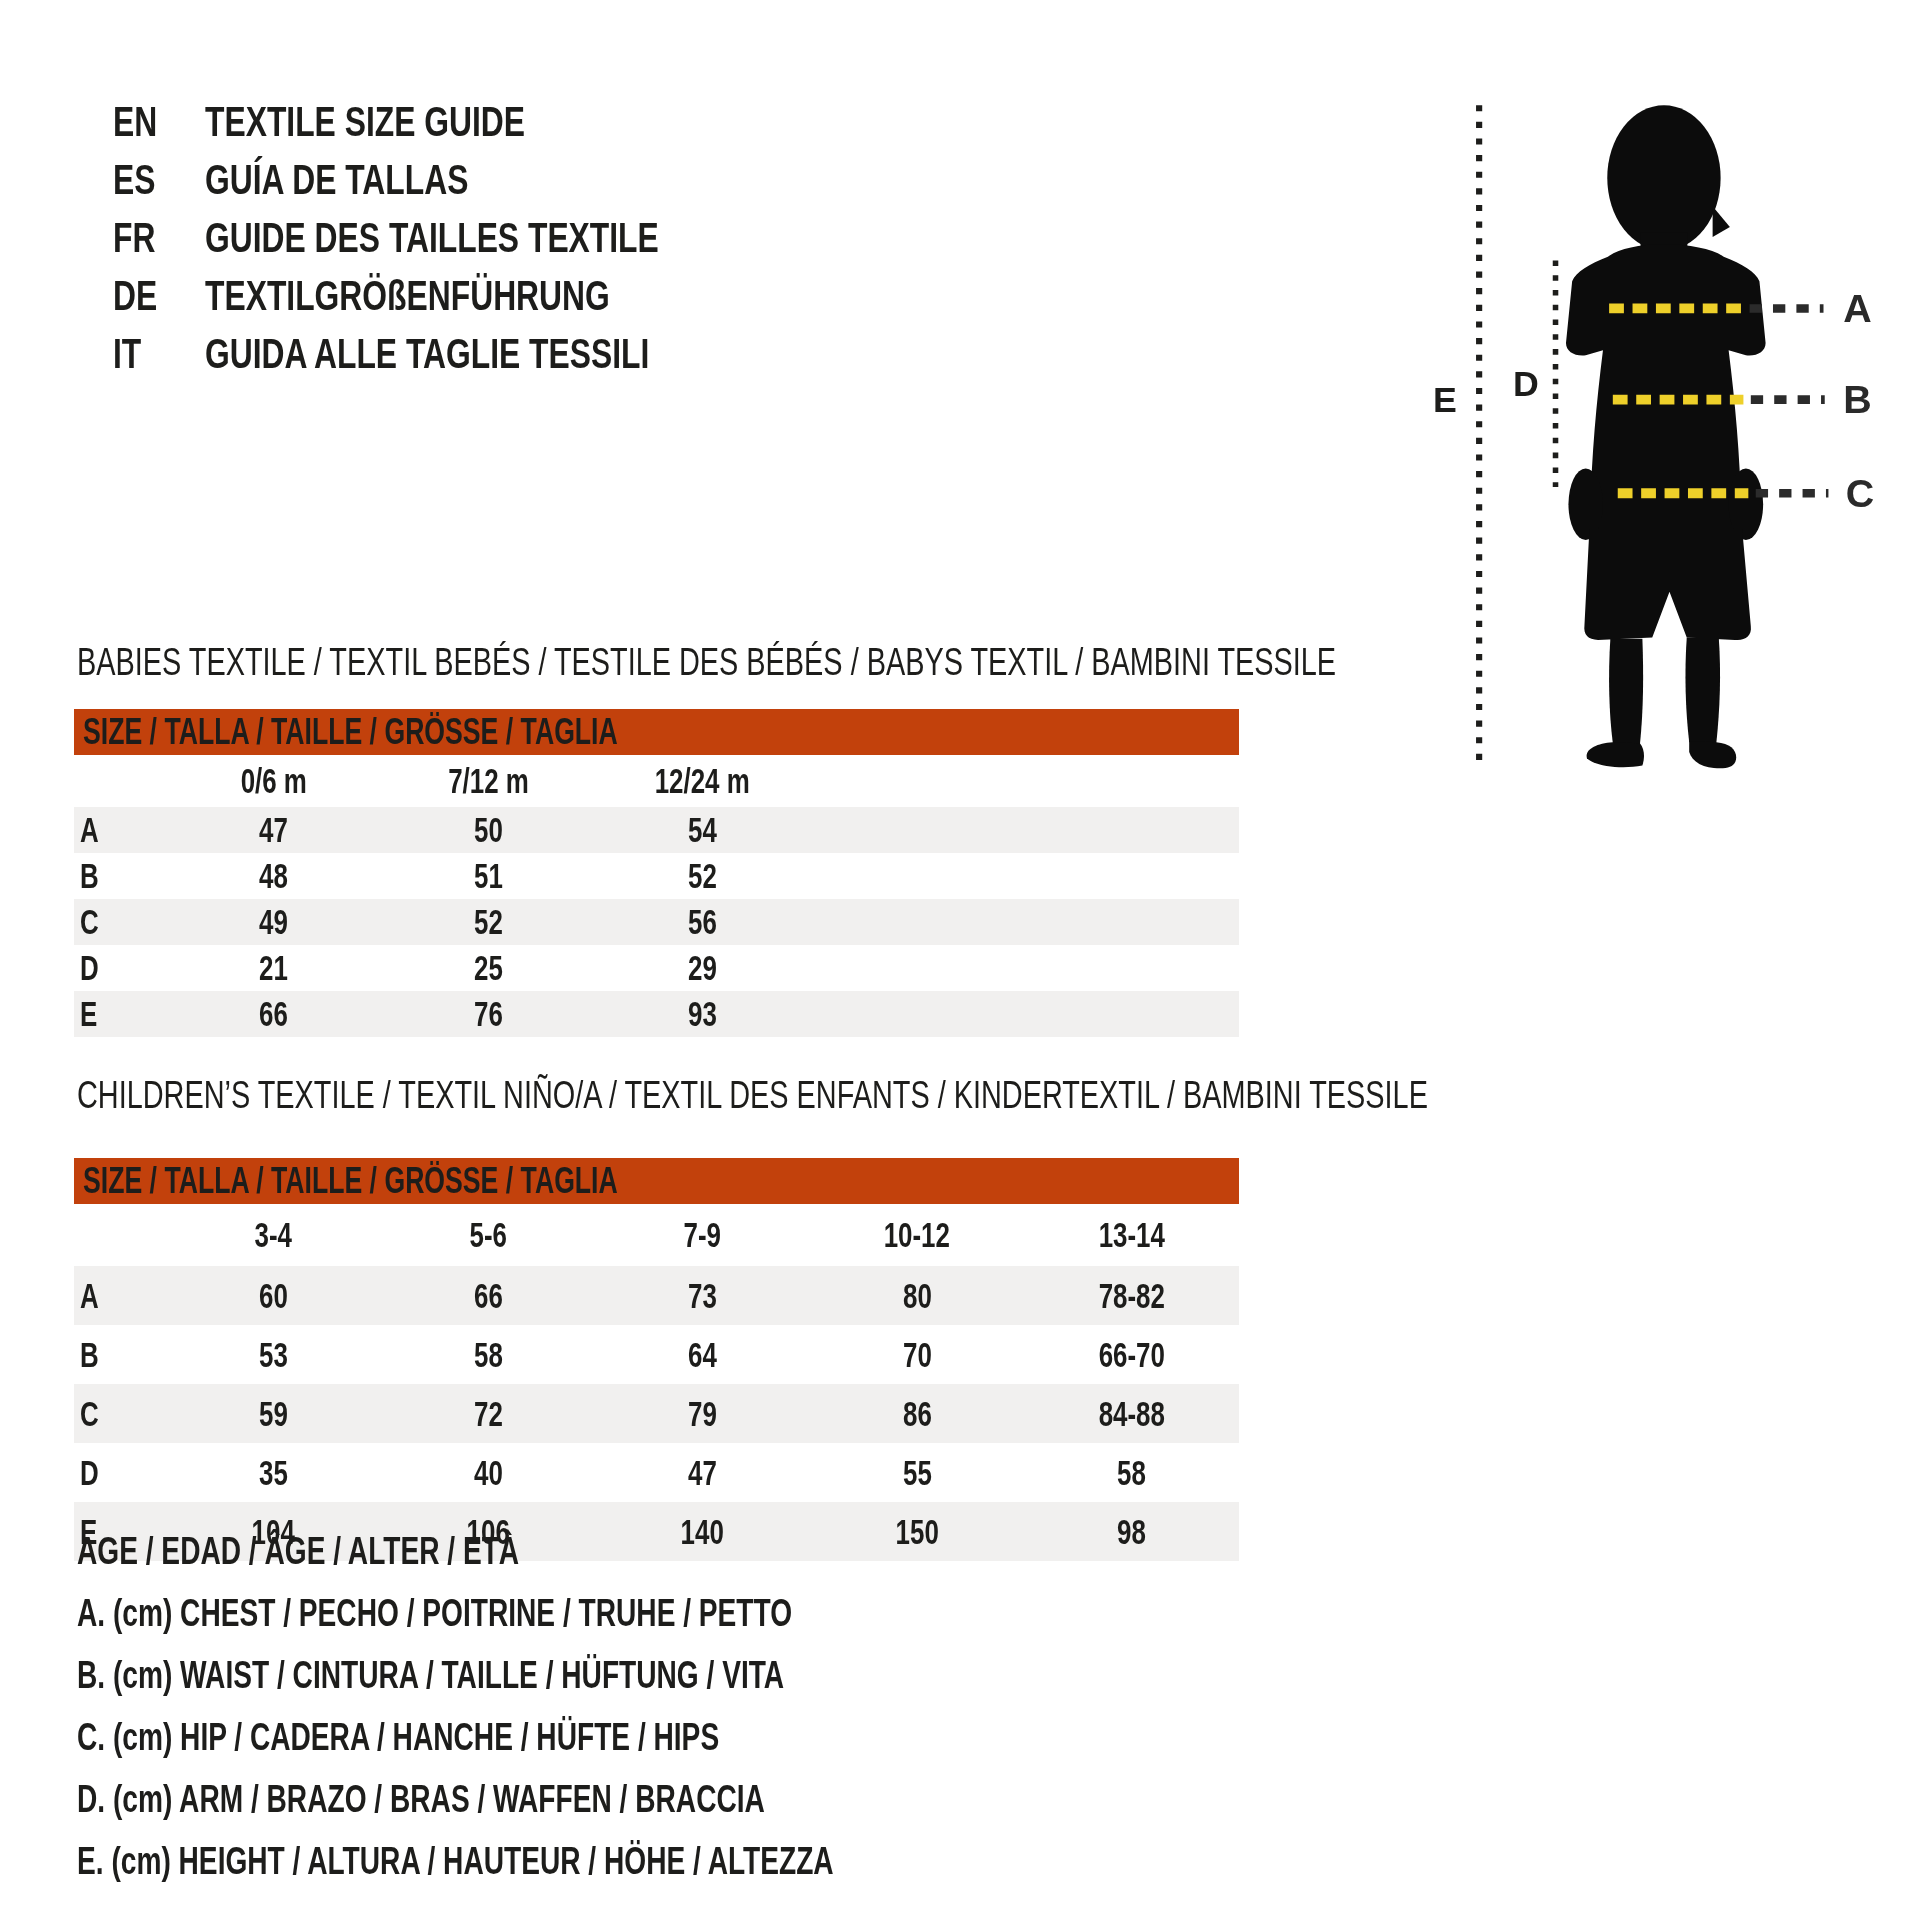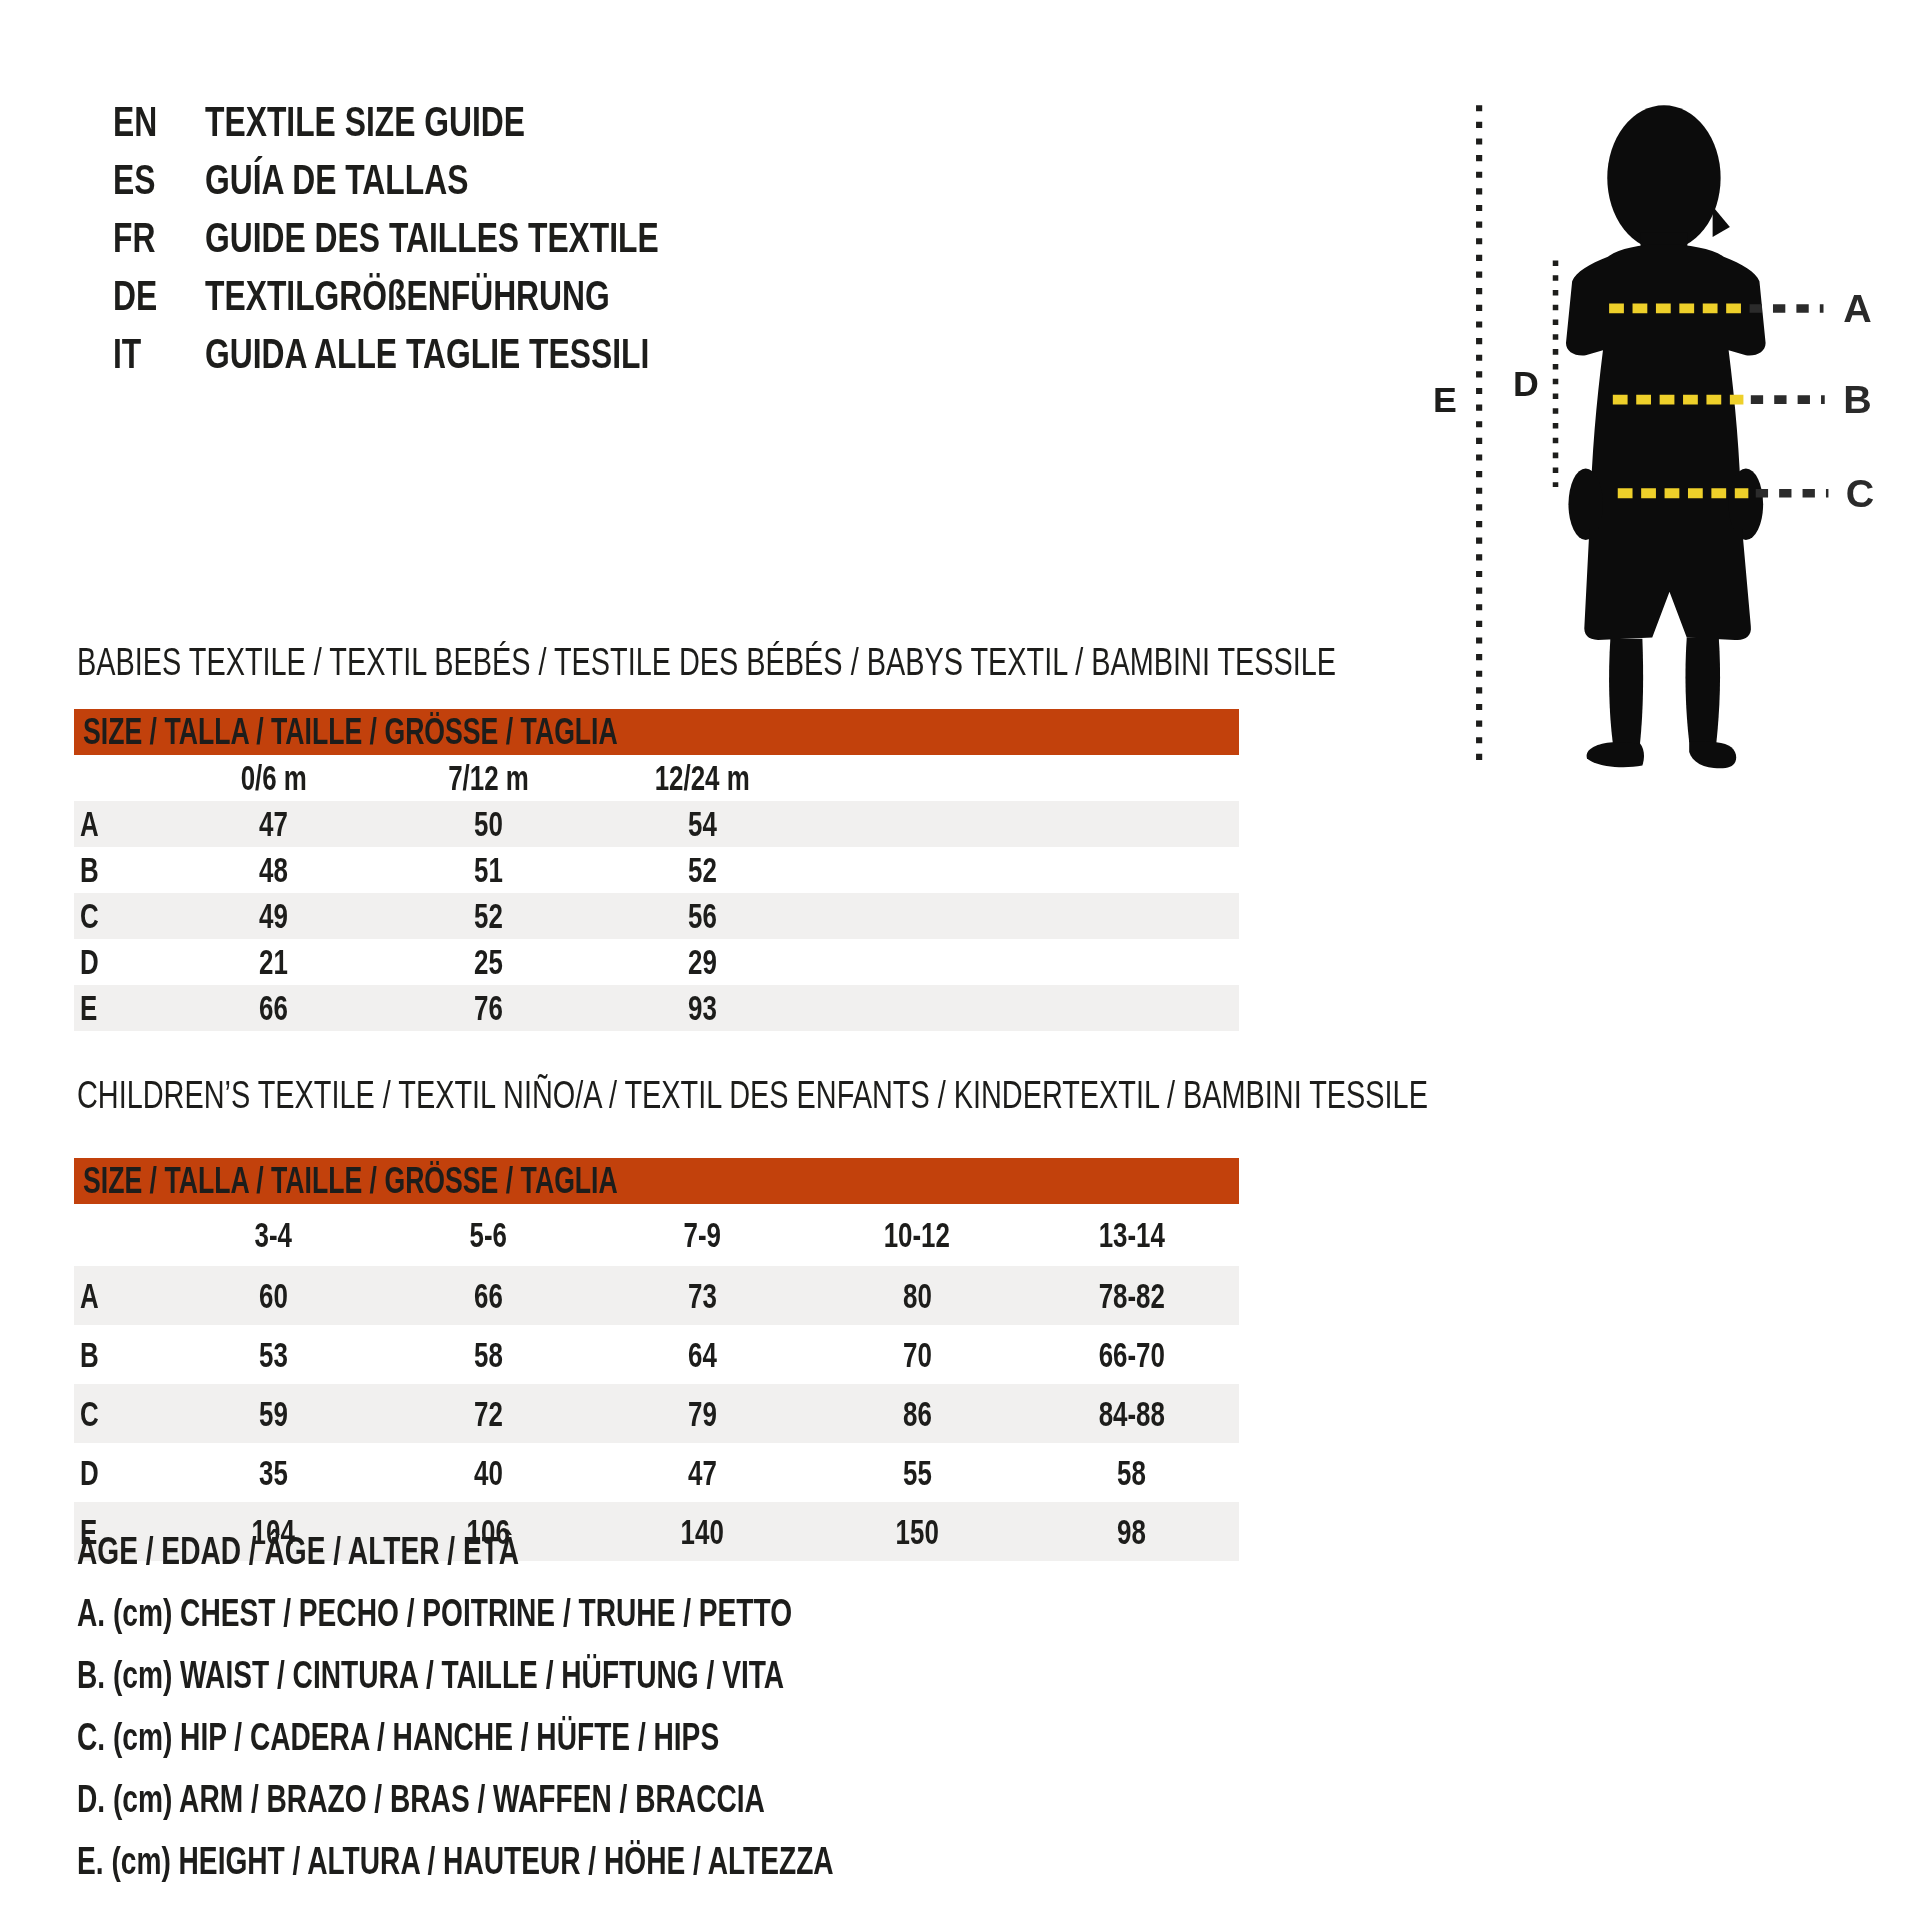--- a/index.html
+++ b/index.html
@@ -37,21 +37,21 @@
   }
   table { border-collapse: collapse; table-layout: fixed; width: 1165px; }
   col.lblcol { width: 92px; }
   col.valcol { width: 214px; }
   th, td {
     padding: 0; margin: 0;
     font-size: 35px; font-weight: 700;
     text-align: center; vertical-align: middle;
     color: #1d1d1b;
   }
-  .babies   thead tr { height: 46px; }
+  .babies   thead tr { height: 52px; }
   .babies   tbody tr { height: 46px; }
   .children thead tr { height: 62px; margin-top: 32px; }
   .children tbody tr { height: 59px; }
   tbody tr:nth-child(odd) { background: #f1f0ef; }
   td.lbl { text-align: left; padding-left: 6.2px; }
 
   
   .legend { position: absolute; left: 77px; top: 1511px; font-size: 38px; font-weight: 700; }
   .legend-line { display: flex; align-items: flex-end; height: 62px; }
 

